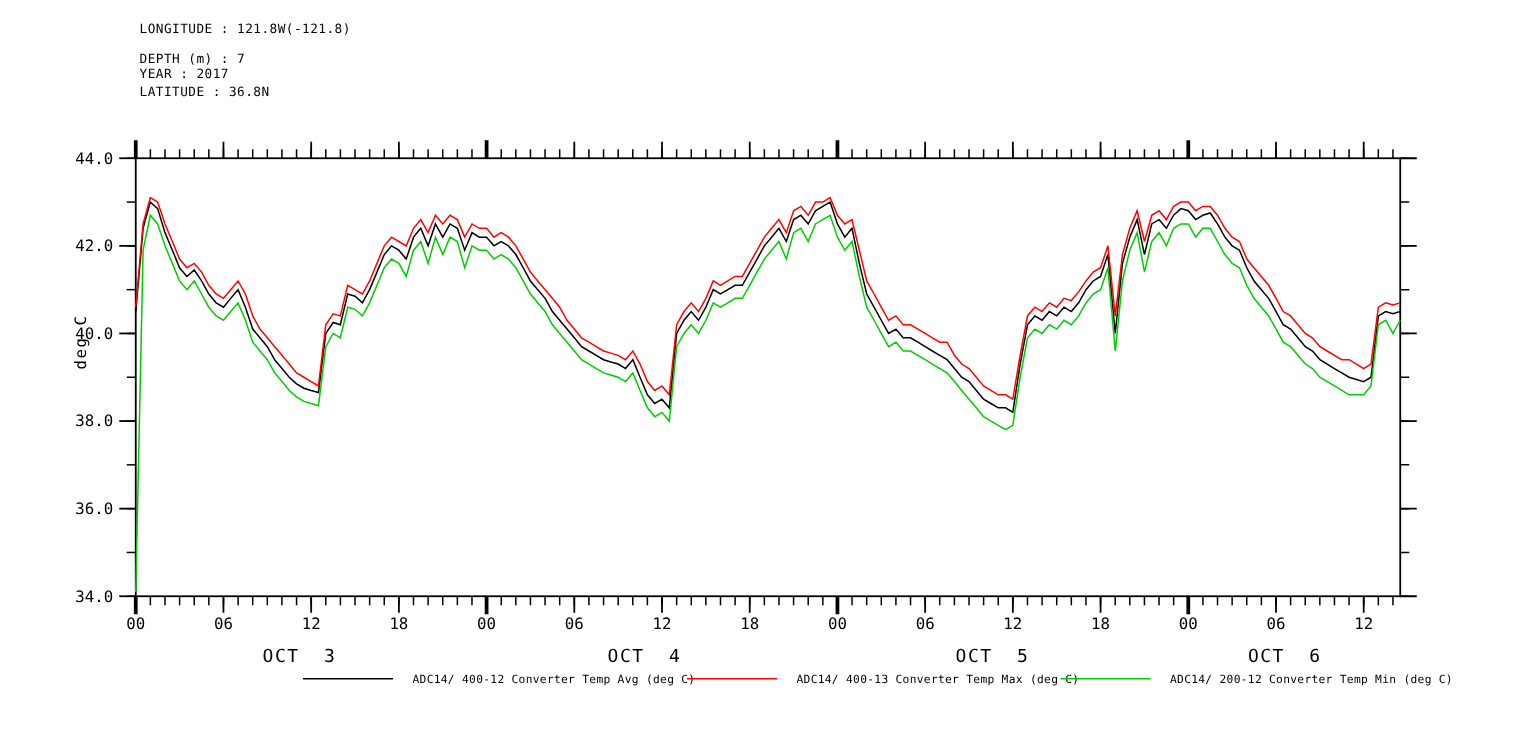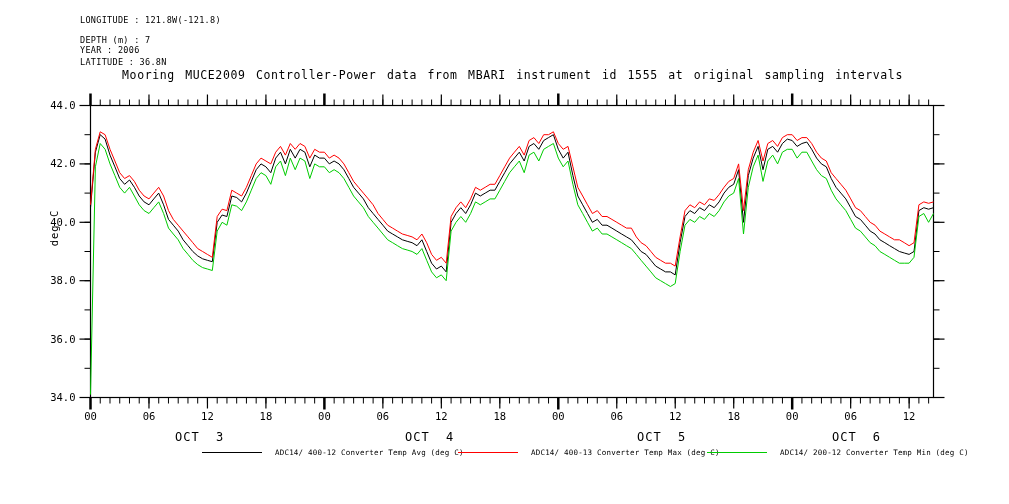--- a/index.html
+++ b/index.html
@@ -1,41 +1,40 @@
 <!DOCTYPE html>
 <html><head>
 <meta charset="utf-8">
 <style>
   html,body{margin:0;padding:0;background:#ffffff;}
   #canvas{position:relative;width:1009px;height:504px;background:#ffffff;overflow:hidden;
           font-family:"DejaVu Sans Mono","Liberation Mono",monospace;color:#000;}
-  .hdr{position:absolute;left:80px;font-size:8.5px;line-height:10px;letter-spacing:0.3px;white-space:pre;}
+  .hdr{position:absolute;left:93px;font-size:8.5px;line-height:10px;letter-spacing:0.3px;white-space:pre;}
   #hdr1{top:15px;} #hdr2{top:25px;margin-top:32px;} #hdr3{top:35px;} #hdr4{top:45px;}
   #title{position:absolute;left:90px;width:845px;top:68px;text-align:center;font-size:11.5px;
          letter-spacing:0.6px;word-spacing:3px;white-space:nowrap;}
   #ylab{position:absolute;left:24px;top:222px;font-size:10.5px;letter-spacing:1px;
         transform:rotate(-90deg);transform-origin:center;width:60px;text-align:center;}
   svg text{font-family:"DejaVu Sans Mono","Liberation Mono",monospace;}
   .xticklab{font-size:10.5px;}
   .yticklab{font-size:10.5px;}
   .datelab{font-size:12px;letter-spacing:1px;word-spacing:8px;}
   #legend .leg-item{position:absolute;top:447px;height:10px;display:flex;align-items:center;}
   #legend .leg-line{display:inline-block;width:60px;height:0;border-top:1px solid #000;margin-right:13px;}
   #legend .leg-text{font-size:7.5px;letter-spacing:0.2px;white-space:pre;}
 </style>
 </head>
 <body>
 
 <div id="canvas">
   <div class="hdr" id="hdr1">LONGITUDE : 121.8W(-121.8)</div>
   <div class="hdr" id="hdr2">LATITUDE : 36.8N</div>
   <div class="hdr" id="hdr3">DEPTH (m) : 7</div>
-  <div class="hdr" id="hdr4">YEAR : 2006</div>
-
-  <div id="title">Mooring MUCE2009 Controller-Power data from MBARI instrument id 1555 at original sampling intervals</div>
+  <div class="hdr" id="hdr4">YEAR : 2017</div>
+
 
   <div id="ylab">deg C</div>
 
   <svg id="plot" width="1009" height="504" viewBox="0 0 1009 504" style="position:absolute;left:0;top:0;">
       <rect x="90.5" y="105.5" width="843" height="292" fill="none" stroke="#000" stroke-width="1.2"></rect>
       <line x1="90.5" y1="397.5" x2="90.5" y2="403.5" stroke="#000" stroke-width="1"></line>
       <line x1="90.5" y1="105.5" x2="90.5" y2="99.5" stroke="#000" stroke-width="1"></line>
       <line x1="100.24566473988439" y1="397.5" x2="100.24566473988439" y2="403.5" stroke="#000" stroke-width="1"></line>
       <line x1="100.24566473988439" y1="105.5" x2="100.24566473988439" y2="99.5" stroke="#000" stroke-width="1"></line>
       <line x1="109.99132947976878" y1="397.5" x2="109.99132947976878" y2="403.5" stroke="#000" stroke-width="1"></line>

